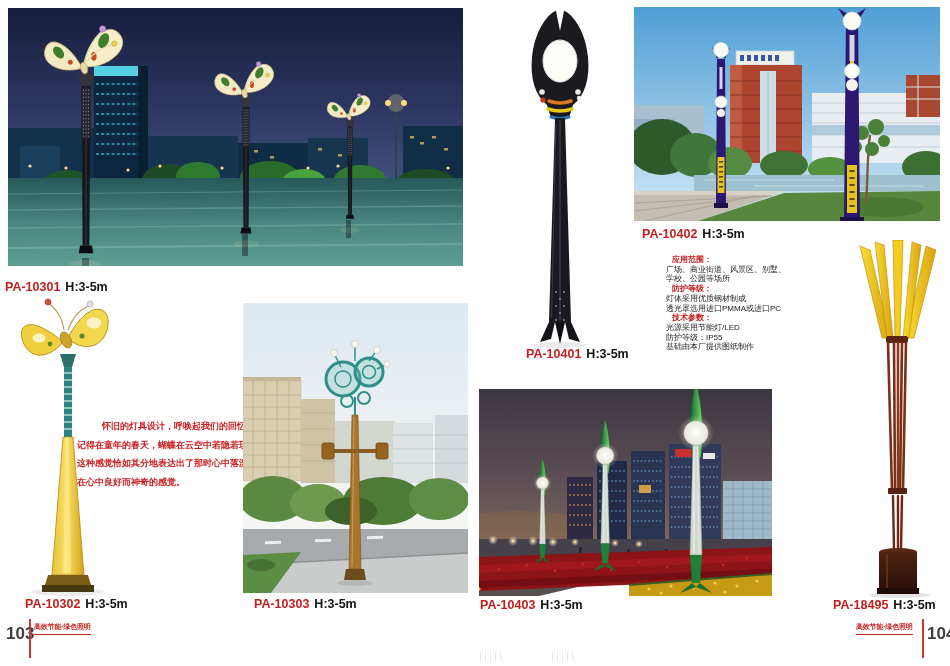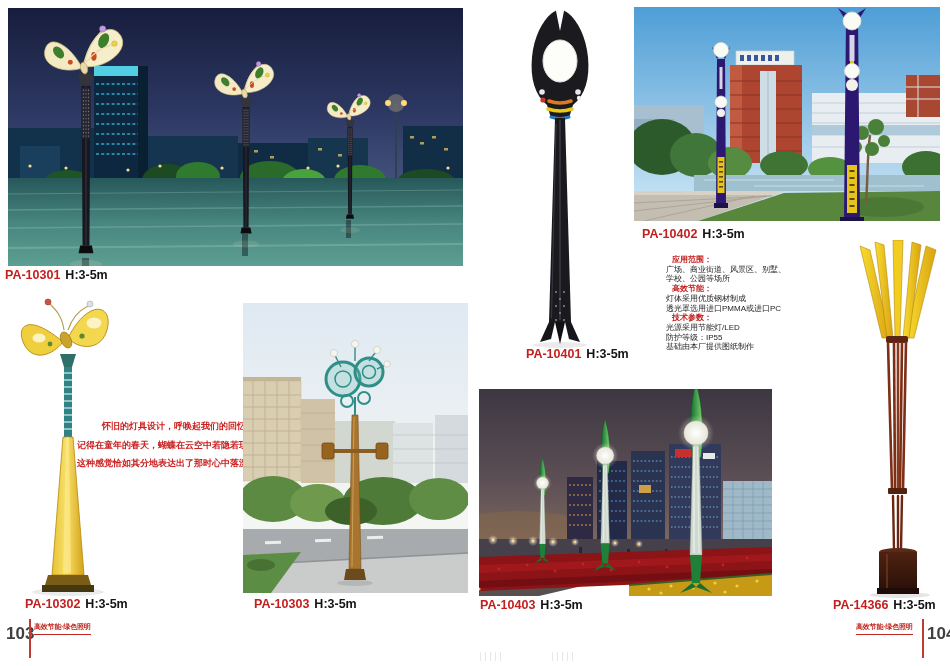--- a/index.html
+++ b/index.html
@@ -138,21 +138,21 @@
     </g>
     <ellipse cx="78" cy="256" rx="16" ry="4" fill="#f0e6b8" opacity="0.14"></ellipse>
     <ellipse cx="238" cy="236" rx="13" ry="3.5" fill="#f0e6b8" opacity="0.12"></ellipse>
     <ellipse cx="342" cy="222" rx="10" ry="3" fill="#f0e6b8" opacity="0.12"></ellipse>
 
     <use href="#blamp" transform="translate(78,66) scale(0.98)"></use>
     <use href="#blamp" transform="translate(238,90) scale(0.74)"></use>
     <use href="#blamp" transform="translate(342,112) scale(0.54)"></use>
   </svg>
   </div>
-  <div class="plabel" style="left:5px;top:268px;">
+  <div class="plabel" style="left:5px;top:280px;">
     <span class="code">PA-10301</span><span class="spec">H:3-5m</span>
   </div>
 
   <div class="photo" style="left:8px;top:282px;">
   <svg width="180" height="315" viewBox="0 0 180 315">
     <defs>
       <linearGradient id="cone2" x1="0" y1="0" x2="1" y2="0">
         <stop offset="0" stop-color="#e8c235"></stop>
             <stop offset="0.45" stop-color="#f7e06a"></stop>
             <stop offset="1" stop-color="#d5a217"></stop>
@@ -186,20 +186,21 @@
     <polygon points="55,155 65,155 76,293 44,293" fill="url(#cone2)" stroke="#b8860e" stroke-width="0.8"></polygon>
     <polygon points="58,155 61,155 63,291 55,291" fill="#fce88a" opacity="0.7"></polygon>
     <polygon points="40,293 80,293 83,303 37,303" fill="#7a5c16"></polygon>
     <rect x="34" y="303" width="52" height="7" fill="#453710"></rect>
   </svg>
   </div>
   <div class="desc">
     <div class="line1">怀旧的灯具设计，呼唤起我们的回忆，还</div>
     <div>记得在童年的春天，蝴蝶在云空中若隐若现飞，</div>
     <div>这种感觉恰如其分地表达出了那时心中落漂，</div>
+    <div>在心中良好而神奇的感觉。</div>
   </div>
   <div class="plabel" style="left:25px;top:597px;text-align:right;">
     <span class="code">PA-10302</span><span class="spec">H:3-5m</span>
   </div>
 
   <div class="photo" style="left:243px;top:303px;">
   <svg width="225" height="290" viewBox="0 0 225 290">
     <defs>
       <linearGradient id="sky3" x1="0" y1="0" x2="0" y2="1">
         <stop offset="0" stop-color="#dfe9f2"></stop>
@@ -447,21 +448,21 @@
   </svg>
   </div>
   <div class="plabel" style="left:633px;top:227px;padding-left:9px;">
     <span class="code">PA-10402</span><span class="spec">H:3-5m</span>
   </div>
 
   <div class="specs">
     <div class="h">应用范围：</div>
     <div>广场、商业街道、风景区、别墅、</div>
     <div>学校、公园等场所</div>
-    <div class="h">高效节能：</div>
+    <div class="h">防护等级：</div>
     <div>灯体采用优质钢材制成</div>
     <div>透光罩选用进口PMMA或进口PC</div>
     <div class="h">技术参数：</div>
     <div>光源采用节能灯/LED</div>
     <div>防护等级：IP55</div>
     <div>基础由本厂提供图纸制作</div>
   </div>
 
   <div class="photo" style="left:479px;top:389px;">
   <svg width="293" height="207" viewBox="0 0 293 207">
@@ -652,21 +653,21 @@
       <line x1="50" y1="256" x2="50" y2="310"></line>
       <line x1="54" y1="256" x2="53" y2="310"></line>
     </g>
     <ellipse cx="50" cy="312" rx="19" ry="4" fill="#5a2a16"></ellipse>
     <rect x="31" y="312" width="38" height="38" fill="url(#baseB)"></rect>
     <line x1="39" y1="314" x2="39" y2="348" stroke="#7a4020" stroke-width="2" opacity="0.6"></line>
     <rect x="29" y="348" width="42" height="6" fill="#1f0c06"></rect>
   </svg>
   </div>
   <div class="plabel" style="left:833px;top:598px;">
-    <span class="code">PA-14366</span><span class="spec">H:3-5m</span>
+    <span class="code">PA-18495</span><span class="spec">H:3-5m</span>
   </div>
 
   <div class="footer-num" style="left:6px;">103</div>
   <div class="vline" style="left:29px;"></div>
   <div class="slogan" style="left:34px;">高效节能·绿色照明</div>
   <div class="slogan" style="left:856px;">高效节能·绿色照明</div>
   <div class="vline" style="left:922px;"></div>
   <div class="footer-num" style="left:927px;">104</div>
 
   <div class="printmark" style="left:480px;"></div>

